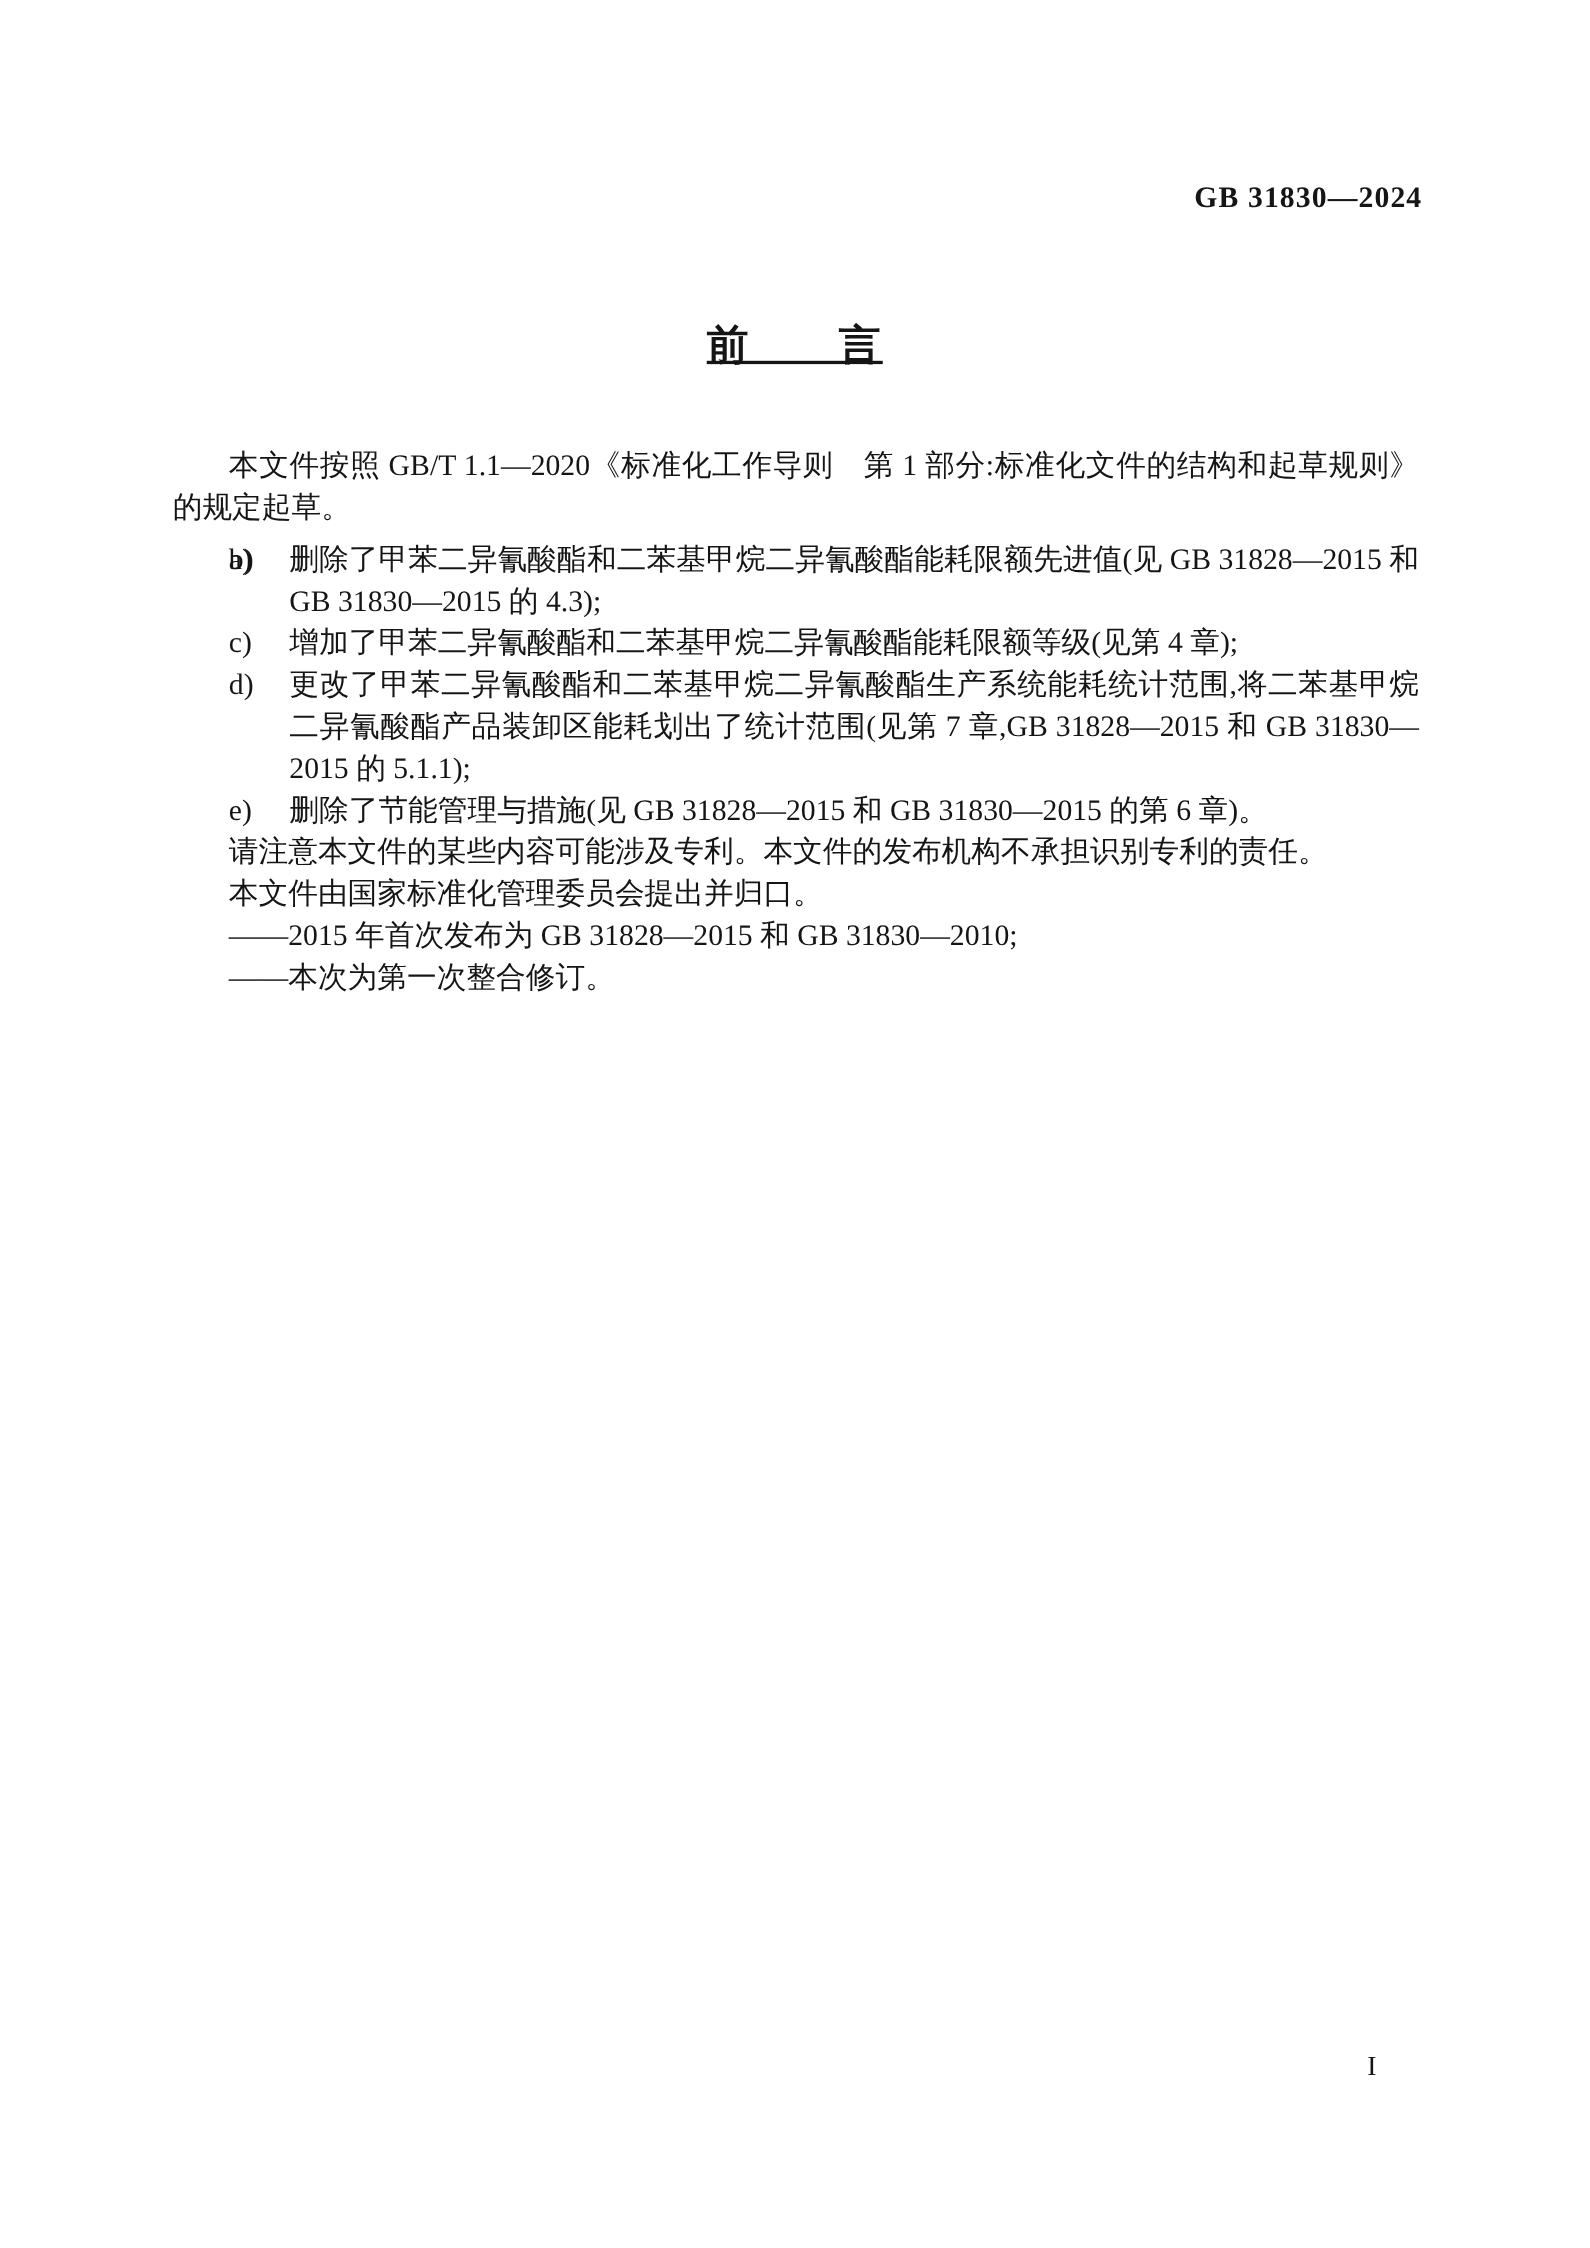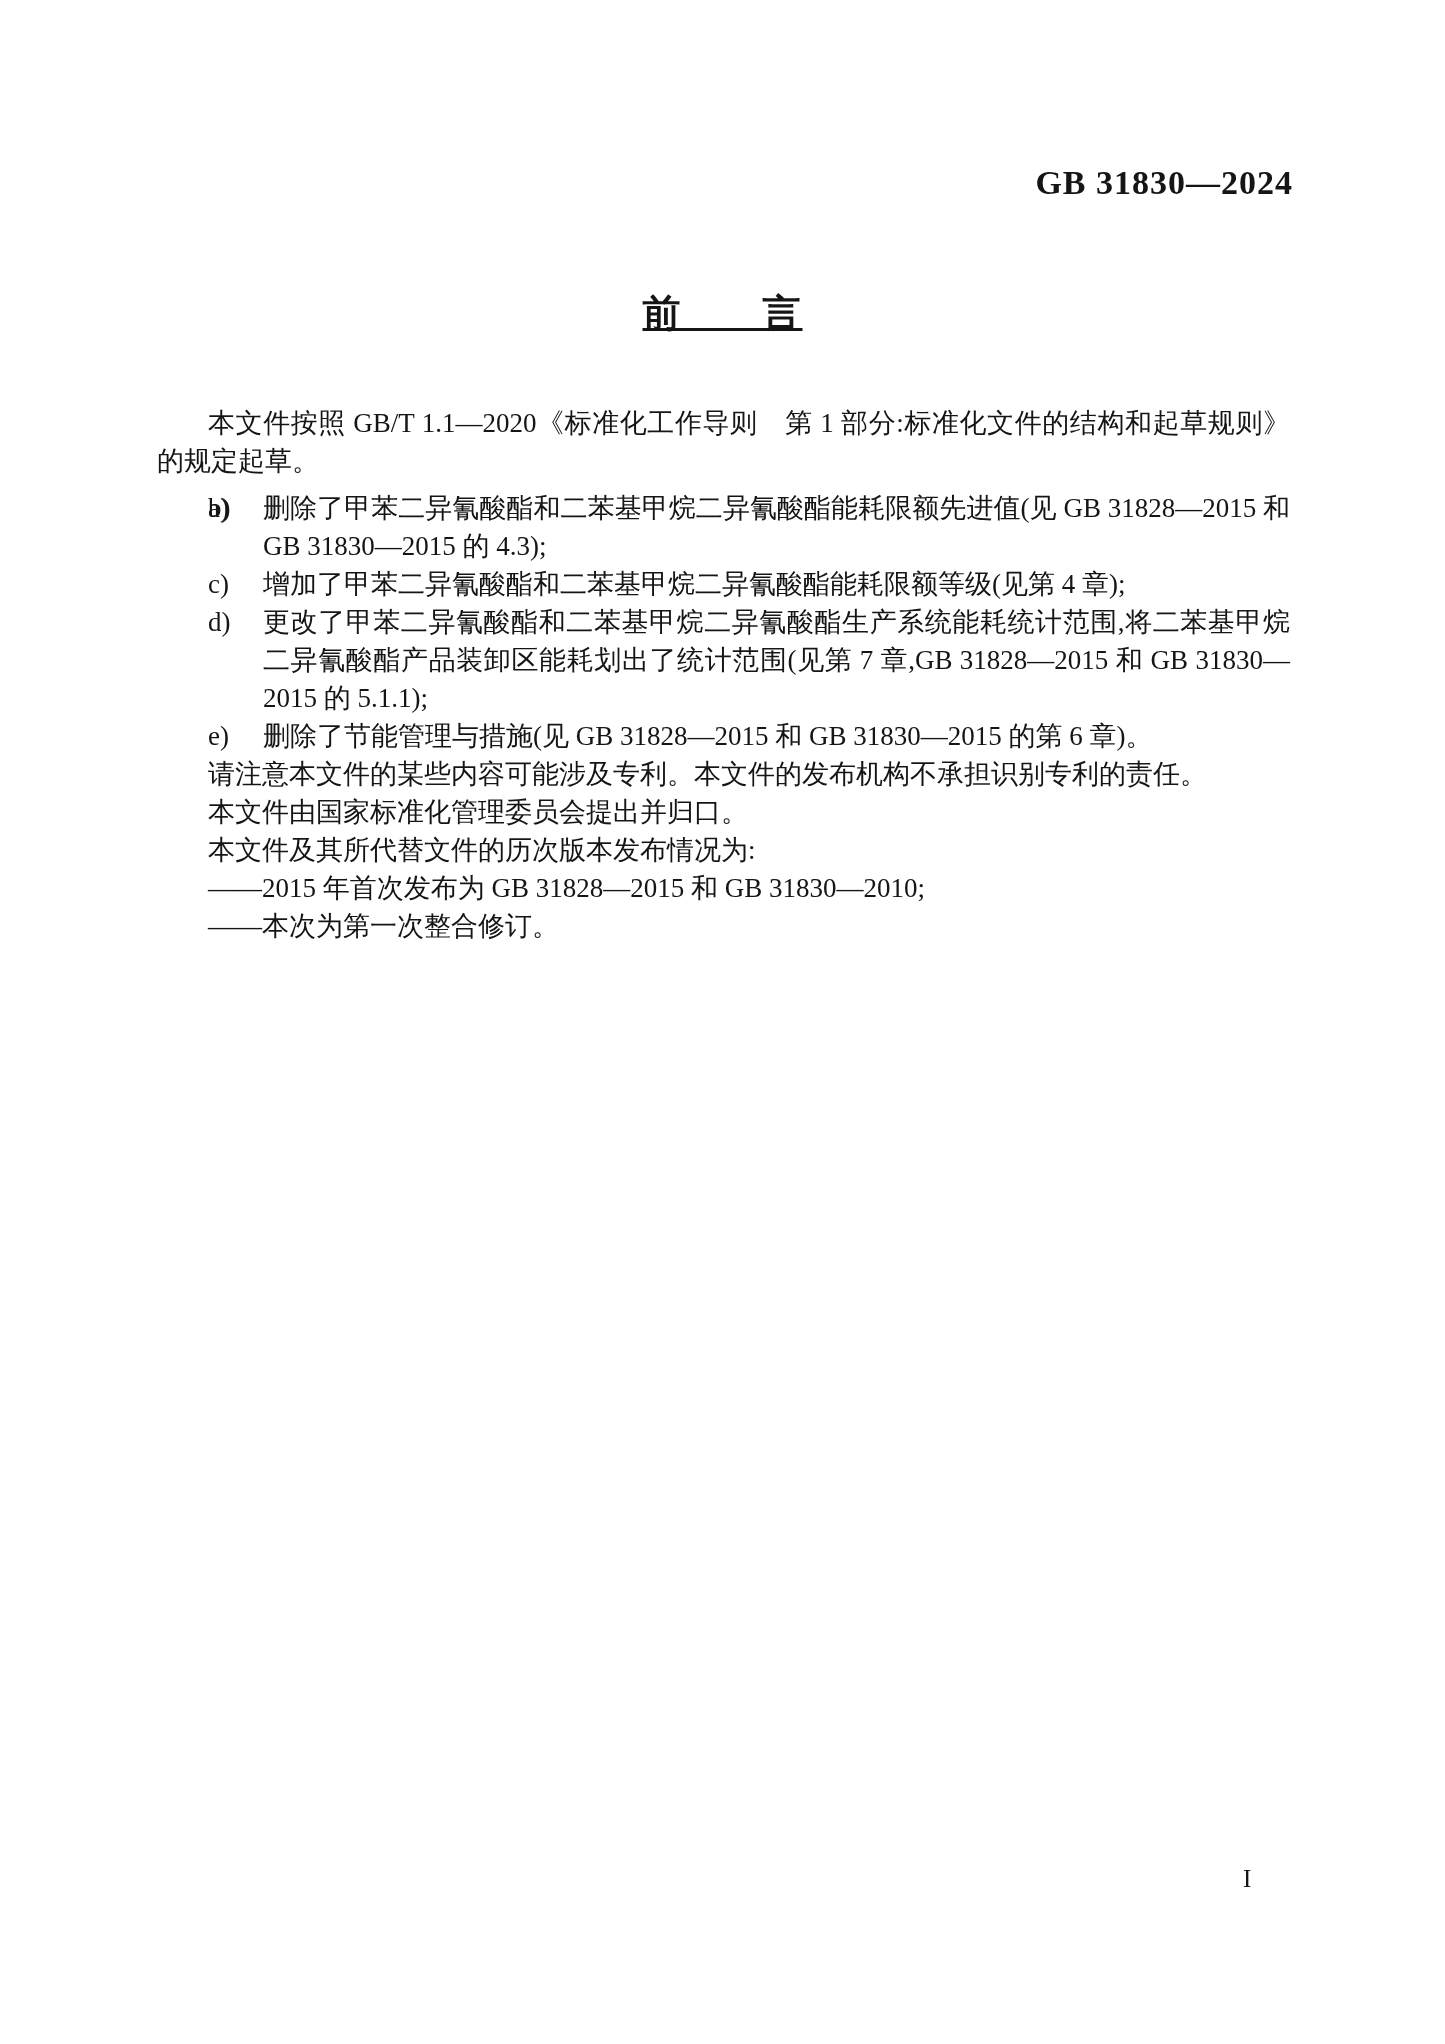--- a/index.html
+++ b/index.html
@@ -13,21 +13,21 @@
     height: 2044px;
     background: #ffffff;
     color: #151515;
     font-family: "Liberation Serif", "DejaVu Serif", serif;
     overflow: hidden;
   }
   .doc-number {
     position: absolute;
     top: 164px;
     right: 152px;
-    font-size: 34px;
+    font-size: 27px;
     font-weight: bold;
     letter-spacing: 1px;
     white-space: nowrap;
   }
   .page-title {
     position: absolute;
     top: 291px;
     left: 0;
     width: 100%;
     margin: 0;
@@ -114,21 +114,20 @@
         <span class="item-label">e)</span>
         <span class="item-text">删除了节能管理与措施(见 GB 31828—2015 和 GB 31830—2015 的第 6 章)。</span>
       </div>
 
     </div>
 
     <p class="para indent">请注意本文件的某些内容可能涉及专利。本文件的发布机构不承担识别专利的责任。</p>
 
     <p class="para indent">本文件由国家标准化管理委员会提出并归口。</p>
 
-    <p class="para indent">本文件及其所代替文件的历次版本发布情况为:</p>
 
     <p class="para indent">——2015 年首次发布为 GB 31828—2015 和 GB 31830—2010;</p>
 
     <p class="para indent">——本次为第一次整合修订。</p>
 
   </div>
 
   <div class="page-number">I</div>
 
 </div>

